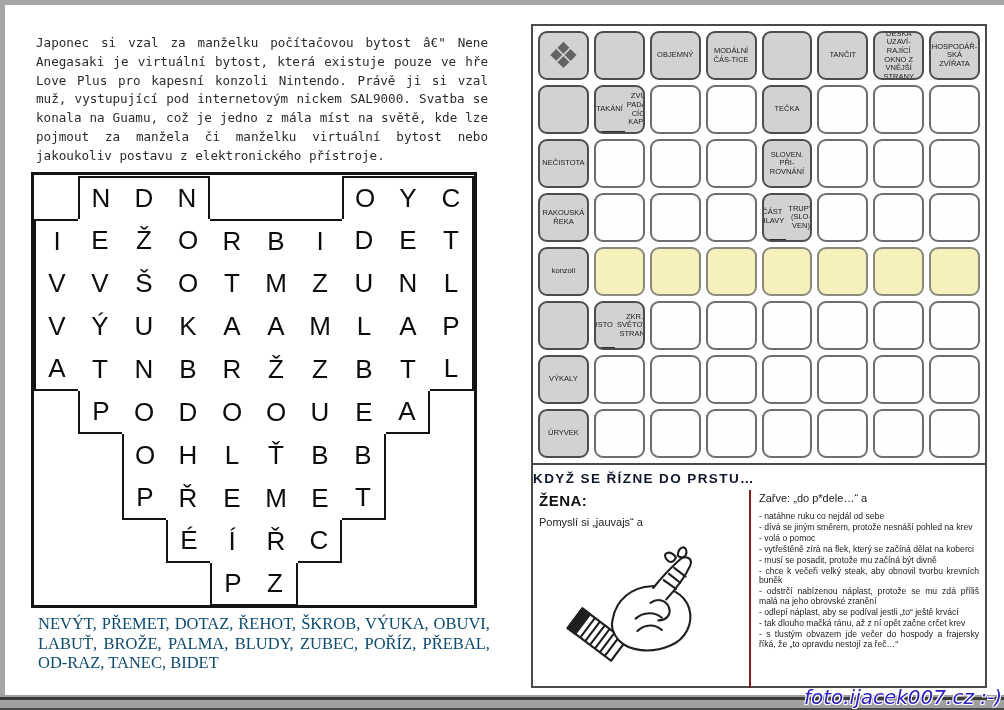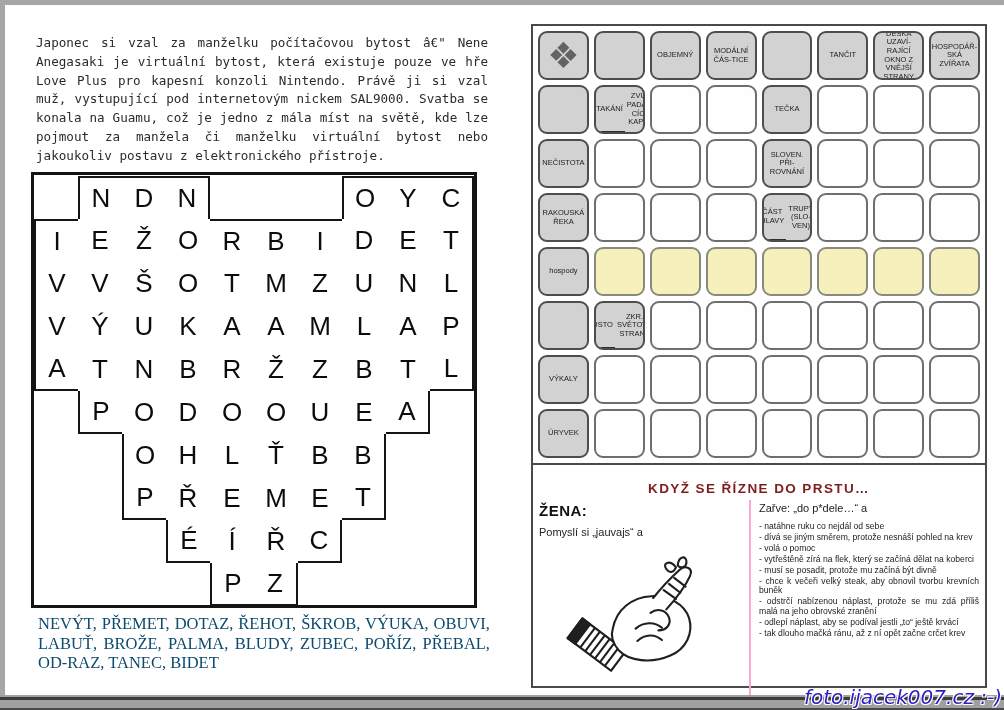--- a/index.html
+++ b/index.html
@@ -41,24 +41,24 @@
         text-align:center;overflow:hidden;}
   .cell.gray{background:#d2d2d2;border:2px solid #4d4d4d;}
   .cell.white{background:#fefefe;border:2px solid #6e6e6e;}
   .cell.yellow{background:#f6f0bd;border:2px solid #8a8a7c;}
   .clue-text{font-size:7.5px;line-height:1.15;color:#1c1c1c;padding:1px 2px;word-break:normal;}
   .cell.split{flex-direction:row;align-items:stretch;padding:0;}
   .split-top,.split-bottom{flex:1;display:flex;align-items:center;justify-content:center;}
   .split-top{border-bottom:1.6px solid #2e2e2e;}
   .dmark{font-size:36px;color:#636363;line-height:1;}
 
-  #joke-title{margin-top:16px;text-align:center;font-weight:bold;font-size:13.5px;
-              letter-spacing:1.4px;color:#7f1d1d;}
+  #joke-title{margin-top:6px;font-weight:bold;font-size:13.5px;
+              letter-spacing:1.4px;color:#0f172a;}
   #joke-cols{display:flex;margin-top:4px;height:198px;}
-  #col-woman{width:218px;box-sizing:border-box;padding:2px 8px 0 6px;border-right:2px solid #f9a8d4;}
+  #col-woman{width:218px;box-sizing:border-box;padding:2px 8px 0 6px;border-right:2px solid #7f1d1d;}
   #col-man{flex:1;box-sizing:border-box;padding:2px 6px 0 8px;}
   .joke-heading{font-weight:bold;font-size:15px;color:#111;margin-bottom:7px;letter-spacing:.5px;}
   .joke-intro{font-size:11px;color:#222;margin-bottom:8px;}
   .bullet{font-size:8.6px;line-height:9.9px;color:#222;text-align:justify;margin-bottom:1px;}
   #hand-wrap{margin-top:10px;text-align:center;}
 
   #watermark{position:absolute;right:10px;bottom:1px;z-index:9;
              font-family:"DejaVu Sans",sans-serif;font-weight:normal;font-style:italic;
              font-size:20px;color:#2b1fbe;
              text-shadow:1px 1px 0 #ffffff,-1px -1px 0 #ffffff,1px -1px 0 #ffffff,-1px 1px 0 #ffffff;}
@@ -242,21 +242,21 @@
             <span class="clue-text">ČÁST HLAVY</span>
           </div>
           <div class="split-bottom">
             <span class="clue-text">TRUPY (SLO-VEN)</span>
           </div>
         </div>
         <div class="cell white"></div>
         <div class="cell white"></div>
         <div class="cell white"></div>
         <div class="cell gray">
-          <span class="clue-text">hospody</span>
+          <span class="clue-text">konzoli</span>
         </div>
         <div class="cell yellow"></div>
         <div class="cell yellow"></div>
         <div class="cell yellow"></div>
         <div class="cell yellow"></div>
         <div class="cell yellow"></div>
         <div class="cell yellow"></div>
         <div class="cell yellow"></div>
         <div class="cell gray"></div>
         <div class="cell gray split">
@@ -339,20 +339,21 @@
         <div id="man-bullets">
             <div class="bullet">- natáhne ruku co nejdál od sebe</div>
             <div class="bullet">- dívá se jiným směrem, protože nesnáší pohled na krev</div>
             <div class="bullet">- volá o pomoc</div>
             <div class="bullet">- vytřeštěně zírá na flek, který se začíná dělat na koberci</div>
             <div class="bullet">- musí se posadit, protože mu začíná být divně</div>
             <div class="bullet">- chce k večeři velký steak, aby obnovil tvorbu krevních buněk</div>
             <div class="bullet">- odstrčí nabízenou náplast, protože se mu zdá příliš malá na jeho obrovské zranění</div>
             <div class="bullet">- odlepí náplast, aby se podíval jestli „to“ ještě krvácí</div>
             <div class="bullet">- tak dlouho mačká ránu, až z ní opět začne crčet krev</div>
+            <div class="bullet">- s tlustým obvazem jde večer do hospody a frajersky říká, že „to opravdu nestojí za řeč…“</div>
           </div>
       </div>
     </div>
   </div>
 
   <div id="frame-bottom">
     <div class="dark1"></div>
     <div class="dark2"></div>
   </div>
   <div id="watermark">foto.ijacek007.cz :-)</div>

